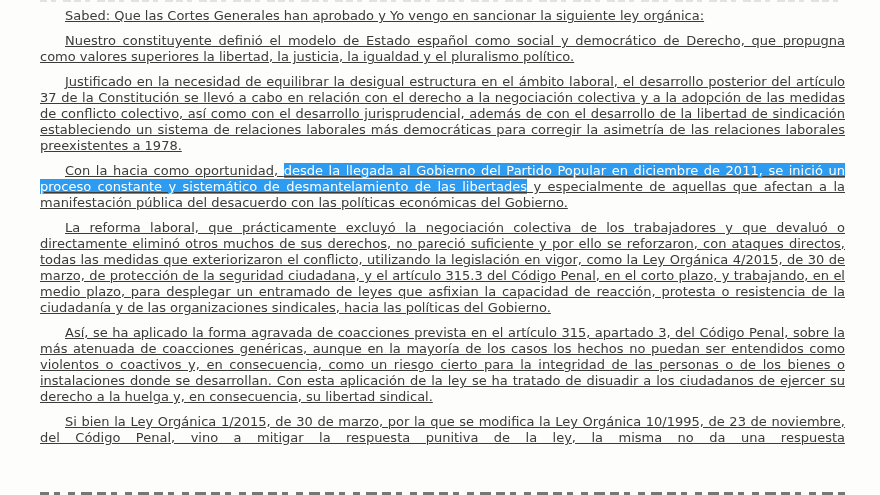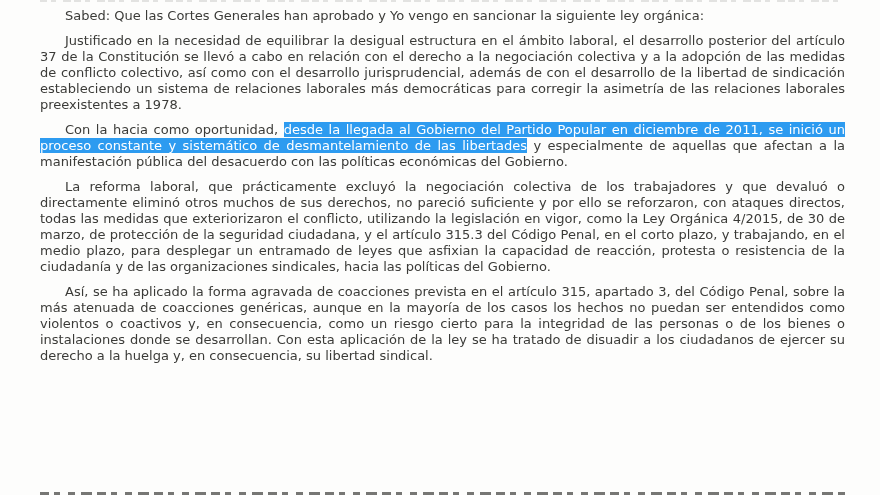--- a/index.html
+++ b/index.html
@@ -25,20 +25,21 @@
     font-family: "DejaVu Sans", "Liberation Sans", sans-serif;
     font-size: 13px;
     line-height: 16px;
     color: var(--text);
     overflow: hidden;
   }
   p {
     margin: 9px 0 0 0;
     text-align: justify;
     text-indent: 25px;
+    text-decoration: underline;
   }
   p.intro {
     margin-top: 0;
   }
   .heading {
     margin: 12px 0 14px 0;
     text-align: center;
     text-indent: 0;
     font-weight: normal;
     font-size: 13px;
@@ -83,25 +84,27 @@
 </head>
 <body>
 
 <div class="doc">
 
   <div class="clip-strip top"></div>
 
   <p class="intro">Sabed: Que las Cortes Generales han aprobado y Yo vengo en sancionar la siguiente ley orgánica:</p>
 
 
+  <p>Nuestro constituyente definió el modelo de Estado español como social y democrático de Derecho, que propugna como valores superiores la libertad, la justicia, la igualdad y el pluralismo político.</p>
 
   <p>Justificado en la necesidad de equilibrar la desigual estructura en el ámbito laboral, el desarrollo posterior del artículo 37 de la Constitución se llevó a cabo en relación con el derecho a la negociación colectiva y a la adopción de las medidas de conflicto colectivo, así como con el desarrollo jurisprudencial, además de con el desarrollo de la libertad de sindicación estableciendo un sistema de relaciones laborales más democráticas para corregir la asimetría de las relaciones laborales preexistentes a 1978.</p>
 
   <p><span>Con la hacia como oportunidad, </span><span class="hl">desde la llegada al Gobierno del Partido Popular en diciembre de 2011, se inició un proceso constante y sistemático de desmantelamiento de las libertades</span><span> y especialmente de aquellas que afectan a la manifestación pública del desacuerdo con las políticas económicas del Gobierno.</span></p>
 
   <p>La reforma laboral, que prácticamente excluyó la negociación colectiva de los trabajadores y que devaluó o directamente eliminó otros muchos de sus derechos, no pareció suficiente y por ello se reforzaron, con ataques directos, todas las medidas que exteriorizaron el conflicto, utilizando la legislación en vigor, como la Ley Orgánica 4/2015, de 30 de marzo, de protección de la seguridad ciudadana, y el artículo 315.3 del Código Penal, en el corto plazo, y trabajando, en el medio plazo, para desplegar un entramado de leyes que asfixian la capacidad de reacción, protesta o resistencia de la ciudadanía y de las organizaciones sindicales, hacia las políticas del Gobierno.</p>
 
   <p>Así, se ha aplicado la forma agravada de coacciones prevista en el artículo 315, apartado 3, del Código Penal, sobre la más atenuada de coacciones genéricas, aunque en la mayoría de los casos los hechos no puedan ser entendidos como violentos o coactivos y, en consecuencia, como un riesgo cierto para la integridad de las personas o de los bienes o instalaciones donde se desarrollan. Con esta aplicación de la ley se ha tratado de disuadir a los ciudadanos de ejercer su derecho a la huelga y, en consecuencia, su libertad sindical.</p>
 
+  <p class="cont">Si bien la Ley Orgánica 1/2015, de 30 de marzo, por la que se modifica la Ley Orgánica 10/1995, de 23 de noviembre, del Código Penal, vino a mitigar la respuesta punitiva de la ley, la misma no da una respuesta</p>
 
   <div class="clip-strip bottom"></div>
 
 </div>
 
 </body></html>

